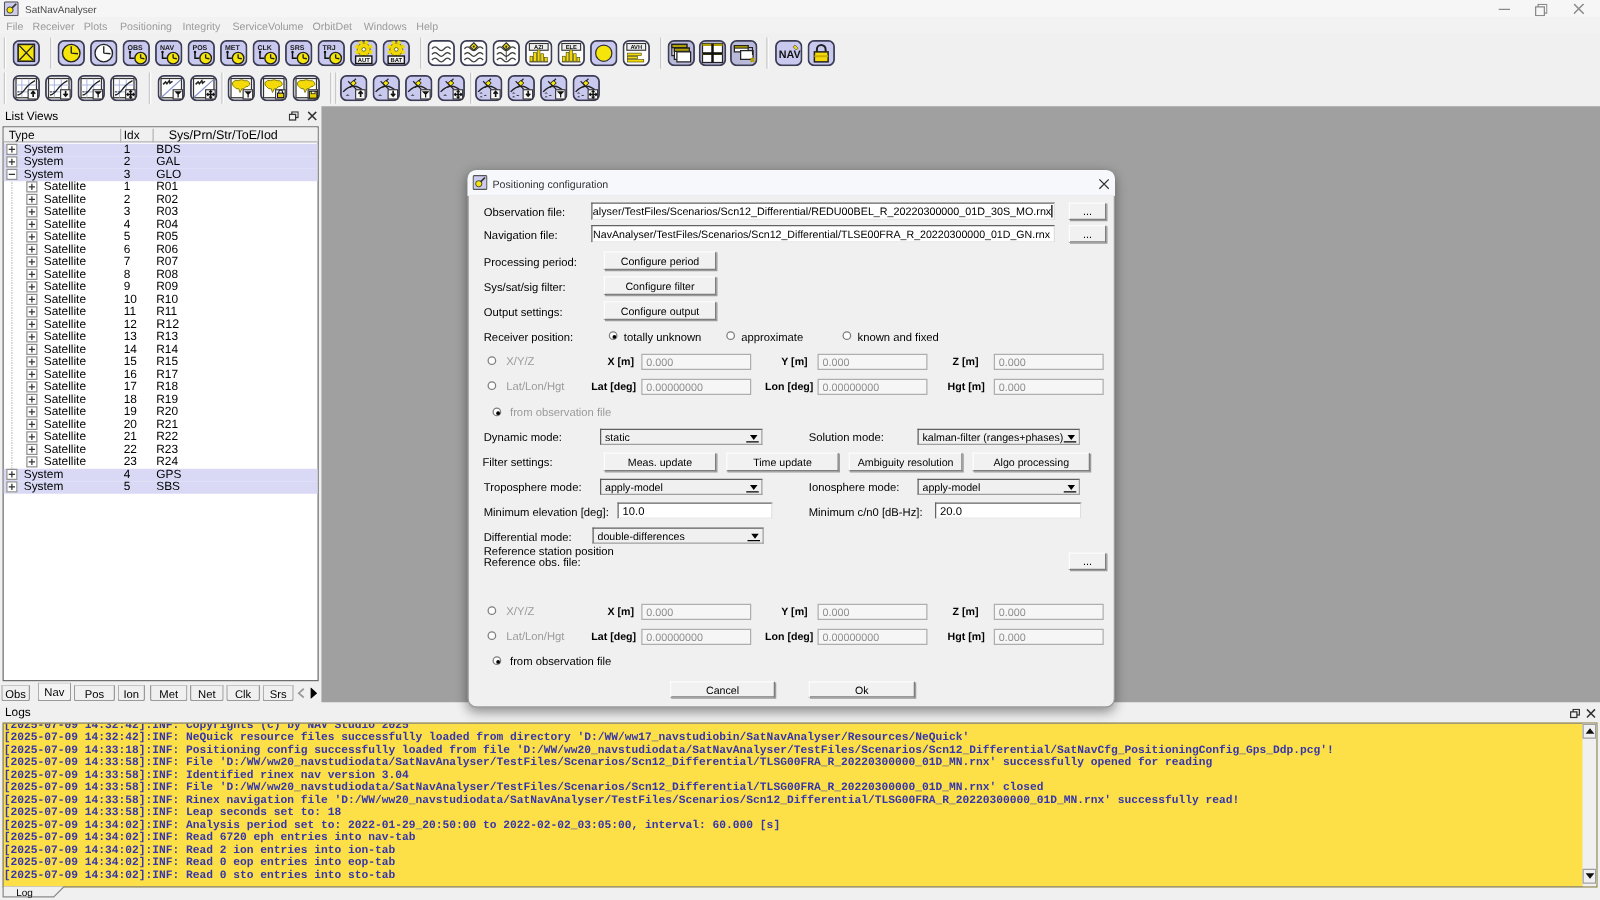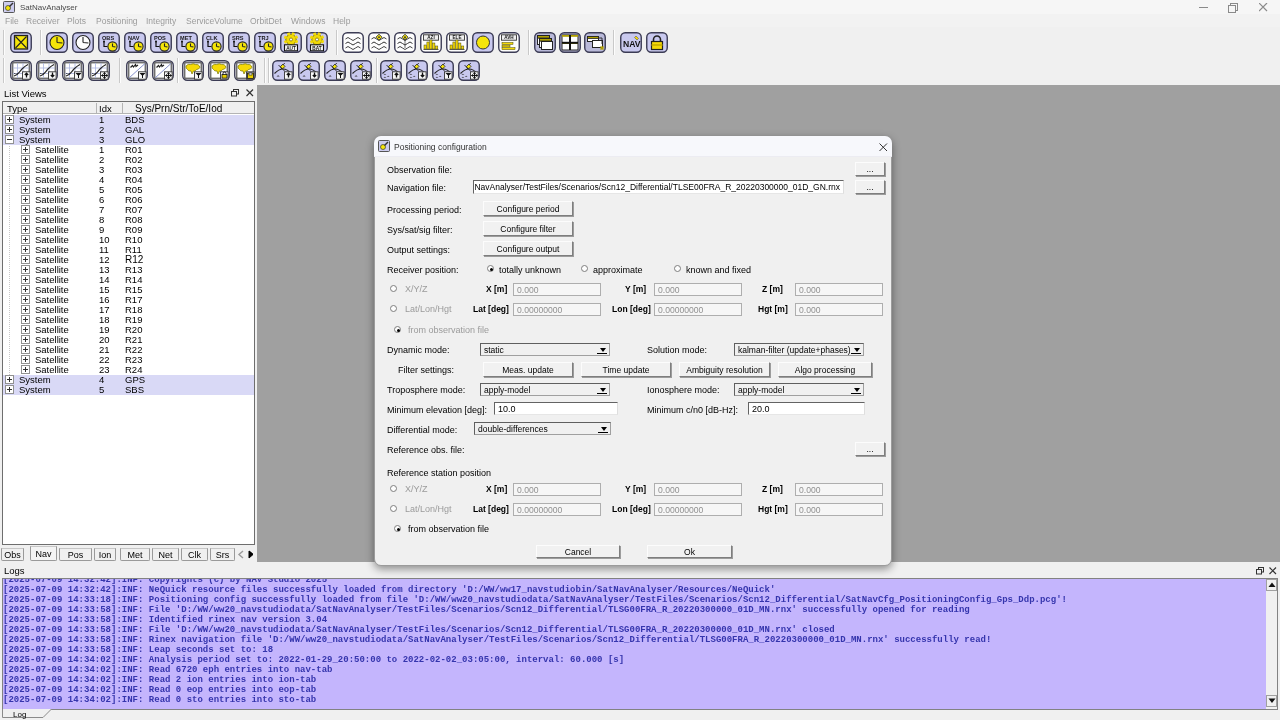--- a/index.html
+++ b/index.html
@@ -617,21 +617,21 @@
     </svg>
 <div class="abs" style="left:0;top:562px;width:1280px;height:158px;background:#f0f0f0"></div>
 <div class="abs" style="left:4px;top:565px;font-size:9.5px;color:#000">Logs</div>
 <svg class="abs" style="left:1256px;top:567px" width="8" height="8">
       <rect x="2.5" y="0.5" width="5" height="4.5" fill="none" stroke="#333"></rect>
       <rect x="0.5" y="2.5" width="5" height="4.5" fill="#f0f0f0" stroke="#333"></rect>
     </svg>
 <svg class="abs" style="left:1269px;top:567px" width="8" height="8">
       <path d="M0.5,0.5 L7,7 M7,0.5 L0.5,7" stroke="#333" stroke-width="1.2"></path>
     </svg>
-<div class="abs" style="left:2px;top:578px;width:1276px;height:132px;background:#c4b5fd;border:1px solid #828282;overflow:hidden">
+<div class="abs" style="left:2px;top:578px;width:1276px;height:132px;background:#fde047;border:1px solid #828282;overflow:hidden">
 <div style="position:absolute;left:0px;top:-4.5px;font-family:'Liberation Mono',monospace;font-size:9px;line-height:10px;color:#3535ad;white-space:pre;font-weight:bold">[2025-07-09 14:32:42]:INF: Copyrights (c) by NAV Studio 2025
 [2025-07-09 14:32:42]:INF: NeQuick resource files successfully loaded from directory 'D:/WW/ww17_navstudiobin/SatNavAnalyser/Resources/NeQuick'
 [2025-07-09 14:33:18]:INF: Positioning config successfully loaded from file 'D:/WW/ww20_navstudiodata/SatNavAnalyser/TestFiles/Scenarios/Scn12_Differential/SatNavCfg_PositioningConfig_Gps_Ddp.pcg'!
 [2025-07-09 14:33:58]:INF: File 'D:/WW/ww20_navstudiodata/SatNavAnalyser/TestFiles/Scenarios/Scn12_Differential/TLSG00FRA_R_20220300000_01D_MN.rnx' successfully opened for reading
 [2025-07-09 14:33:58]:INF: Identified rinex nav version 3.04
 [2025-07-09 14:33:58]:INF: File 'D:/WW/ww20_navstudiodata/SatNavAnalyser/TestFiles/Scenarios/Scn12_Differential/TLSG00FRA_R_20220300000_01D_MN.rnx' closed
 [2025-07-09 14:33:58]:INF: Rinex navigation file 'D:/WW/ww20_navstudiodata/SatNavAnalyser/TestFiles/Scenarios/Scn12_Differential/TLSG00FRA_R_20220300000_01D_MN.rnx' successfully read!
 [2025-07-09 14:33:58]:INF: Leap seconds set to: 18
 [2025-07-09 14:34:02]:INF: Analysis period set to: 2022-01-29_20:50:00 to 2022-02-02_03:05:00, interval: 60.000 [s]
 [2025-07-09 14:34:02]:INF: Read 6720 eph entries into nav-tab
@@ -657,20 +657,21 @@
 <svg class="abs" style="left:378px;top:140px" width="12" height="12">
       <rect x="0.5" y="0.5" width="11" height="11" rx="1" fill="#ccccee" stroke="#555"></rect>
       <circle cx="5" cy="7" r="2.5" fill="#f5e50a" stroke="#333" stroke-width="0.7"></circle>
       <path d="M6.5,5.5 L10,2" stroke="#333" stroke-width="1.4"></path>
     </svg>
 <div class="abs" style="left:394px;top:142px;font-size:8.5px;color:#333">Positioning configuration</div>
 <svg class="abs" style="left:879px;top:143px" width="9" height="9">
       <path d="M0.5,0.5 L8,8 M8,0.5 L0.5,8" stroke="#333" stroke-width="1"></path>
     </svg>
 <div class="lbl" style="left:387px;top:165px">Observation file:</div>
+<div class="fld" style="left:473px;top:162px;width:371px;height:14px;justify-content:flex-end;padding-right:1px;font-size:8.6px">alyser/TestFiles/Scenarios/Scn12_Differential/REDU00BEL_R_20220300000_01D_30S_MO.rnx<span style="display:inline-block;width:1px;height:10px;background:#000;margin-left:0px;flex:none"></span></div>
 <div class="btn" style="left:855px;top:162px;width:30px;height:14px">...</div>
 <div class="lbl" style="left:387px;top:183px">Navigation file:</div>
 <div class="fld" style="left:473px;top:180px;width:371px;height:14px;justify-content:flex-end;padding-right:3px;font-size:8.5px">NavAnalyser/TestFiles/Scenarios/Scn12_Differential/TLSE00FRA_R_20220300000_01D_GN.rnx</div>
 <div class="btn" style="left:855px;top:180px;width:30px;height:14px">...</div>
 <div class="lbl" style="left:387px;top:205px">Processing period:</div>
 <div class="btn" style="left:483px;top:201px;width:90px;height:15px">Configure period</div>
 <div class="lbl" style="left:387px;top:225px">Sys/sat/sig filter:</div>
 <div class="btn" style="left:483px;top:221px;width:90px;height:15px">Configure filter</div>
 <div class="lbl" style="left:387px;top:245px">Output settings:</div>
 <div class="btn" style="left:483px;top:241px;width:90px;height:15px">Configure output</div>
@@ -695,39 +696,39 @@
 <div class="fldd" style="left:513px;top:303px;width:88px;height:13px">0.00000000</div>
 <div class="lblb" style="left:612px;top:304px">Lon [deg]</div>
 <div class="fldd" style="left:654px;top:303px;width:88px;height:13px">0.00000000</div>
 <div class="lblb" style="left:758px;top:304px">Hgt [m]</div>
 <div class="fldd" style="left:795px;top:303px;width:88px;height:13px">0.000</div>
 <div class="radio sel" style="left:394px;top:326px"></div>
 <div class="lblg" style="left:408px;top:325px">from observation file</div>
 <div class="lbl" style="left:387px;top:345px">Dynamic mode:</div>
 <div class="combo" style="left:480px;top:343px;width:130px;height:13px">static</div>
 <div class="lbl" style="left:647px;top:345px">Solution mode:</div>
-<div class="combo" style="left:734px;top:343px;width:130px;height:13px">kalman-filter (update+phases)</div>
-<div class="lbl" style="left:398px;top:365px">Filter settings:</div>
+<div class="combo" style="left:734px;top:343px;width:130px;height:13px">kalman-filter (ranges+phases)</div>
+<div class="lbl" style="left:386px;top:365px">Filter settings:</div>
 <div class="btn" style="left:483px;top:362px;width:90px;height:15px">Meas. update</div>
 <div class="btn" style="left:581px;top:362px;width:90px;height:15px">Time update</div>
 <div class="btn" style="left:679px;top:362px;width:91px;height:15px">Ambiguity resolution</div>
 <div class="btn" style="left:778px;top:362px;width:94px;height:15px">Algo processing</div>
 <div class="lbl" style="left:387px;top:385px">Troposphere mode:</div>
 <div class="combo" style="left:480px;top:383px;width:130px;height:13px">apply-model</div>
 <div class="lbl" style="left:647px;top:385px">Ionosphere mode:</div>
 <div class="combo" style="left:734px;top:383px;width:130px;height:13px">apply-model</div>
 <div class="lbl" style="left:387px;top:405px">Minimum elevation [deg]:</div>
 <div class="fld" style="left:494px;top:402px;width:124px;height:13px;padding-left:3px;font-size:9px">10.0</div>
 <div class="lbl" style="left:647px;top:405px">Minimum c/n0 [dB-Hz]:</div>
 <div class="fld" style="left:748px;top:402px;width:117px;height:13px;padding-left:3px;font-size:9px">20.0</div>
 <div class="lbl" style="left:387px;top:425px">Differential mode:</div>
 <div class="combo" style="left:474px;top:422px;width:137px;height:13px">double-differences</div>
 <div class="lbl" style="left:387px;top:445px">Reference obs. file:</div>
 <div class="btn" style="left:855px;top:442px;width:30px;height:14px">...</div>
-<div class="lbl" style="left:387px;top:468px">Reference station position</div>
+<div class="lbl" style="left:387px;top:436px">Reference station position</div>
 <div class="radio" style="left:390px;top:485px"></div>
 <div class="lblg" style="left:405px;top:484px">X/Y/Z</div>
 <div class="lblb" style="left:486px;top:484px">X [m]</div>
 <div class="fldd" style="left:513px;top:483px;width:88px;height:13px">0.000</div>
 <div class="lblb" style="left:625px;top:484px">Y [m]</div>
 <div class="fldd" style="left:654px;top:483px;width:88px;height:13px">0.000</div>
 <div class="lblb" style="left:762px;top:484px">Z [m]</div>
 <div class="fldd" style="left:795px;top:483px;width:88px;height:13px">0.000</div>
 <div class="radio" style="left:390px;top:505px"></div>
 <div class="lblg" style="left:405px;top:504px">Lat/Lon/Hgt</div>

